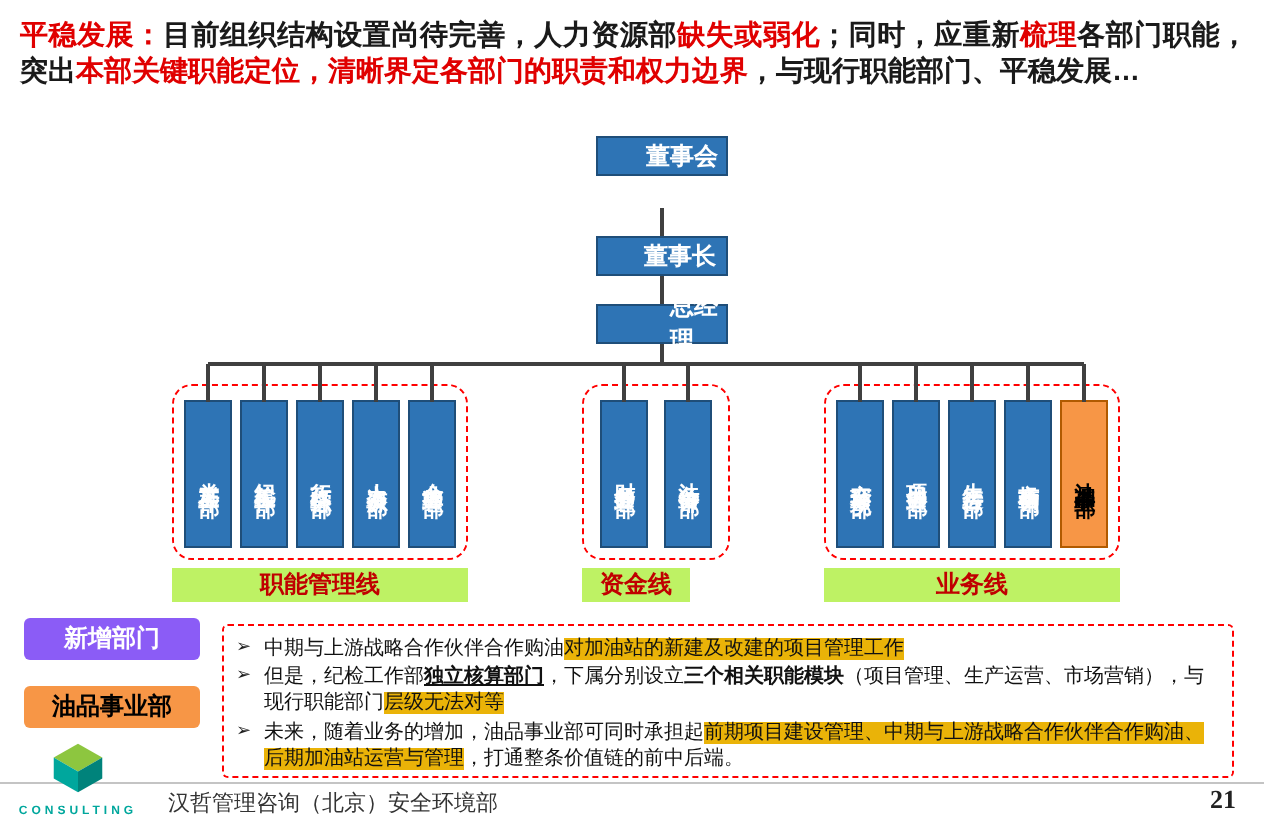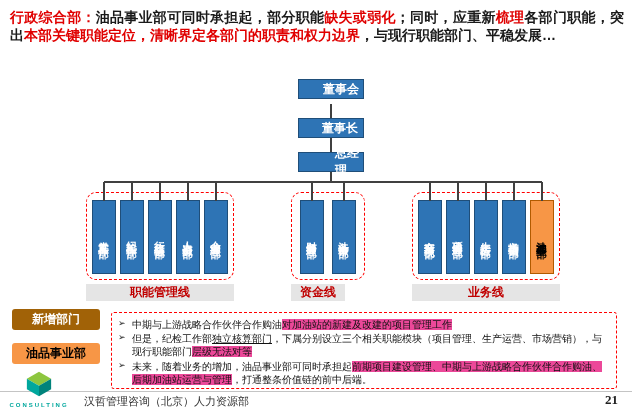--- a/index.html
+++ b/index.html
@@ -15,21 +15,21 @@
     text-align:justify;
   }
   .header .red { color:#e00000; }
   
   .node {
     position:absolute; left:298px; width:66px; height:20px;
     background:#2E74B5; border:1px solid #1F4E79; color:#ffffff;
     font-size:12px; font-weight:bold;
     display:flex; align-items:center; justify-content:center;
   }
-  .n1 { top:79px;padding-left:20px; } .n2 { top:118px;padding-left:18px; } .n3 { top:152px;padding-left:36px; }
+  .n1 { top:68px;padding-left:20px; } .n2 { top:118px;padding-left:18px; } .n3 { top:152px;padding-left:36px; }
   .conn { position:absolute; left:330px; width:1.5px; background:#404040; }
   .c1 { top:104px; height:14px; } .c2 { top:138px; height:14px; } .c3 { top:172px; height:9px; }
   .hline { position:absolute; top:181px; left:104px; width:438px; height:1.5px; background:#404040; }
   .group {
     position:absolute; top:192px; height:88px;
     border:1.6px dashed #ff0000; border-radius:10px;
     display:flex; justify-content:center; align-items:flex-start;
     gap:4px; padding-top:7px;
   }
   .g1 { left:86px;  width:148px; }
@@ -42,59 +42,59 @@
     writing-mode:vertical-rl; text-orientation:upright; letter-spacing:1.5px;
     display:flex; align-items:center; justify-content:center;
   }
   .dept::before {
     content:""; position:absolute; left:10px; top:-19px;
     width:1.5px; height:19px; background:#404040;
   }
   .dept.orange { background:#F79646; border-color:#b15a00; color:#000000; }
   .glabel {
     position:absolute; top:284px; height:17px;
-    background:#e5e5e5; color:#C00000; font-size:12px; font-weight:bold;
+    background:#bef264; color:#C00000; font-size:12px; font-weight:bold;
     display:flex; align-items:center; justify-content:center;
   }
   .gl1 { left:86px;  width:148px; }
   .gl2 { left:291px; width:54px; }
   .gl3 { left:412px; width:148px; }
   
   .legend {
     position:absolute; left:12px; width:88px; height:21px;
     font-size:12px; font-weight:bold; border-radius:3px;
     display:flex; align-items:center; justify-content:center;
   }
-  .legend-new { top:309px; background:#a16207; color:#ffffff; }
+  .legend-new { top:309px; background:#8b5cf6; color:#ffffff; }
   .legend-oil { top:343px; background:#F79646; color:#000000; }
   
   .notes {
     position:absolute; left:111px; top:312px; width:506px; height:77px;
     border:1.6px dashed #ff0000; border-radius:3px; background:#ffffff;
     padding:5px 8px 4px 6px; font-size:10px; line-height:1.32; color:#111111;
   }
   .bullet { display:flex; gap:4px; margin-bottom:1px; }
   .bullet .arr { flex:0 0 10px; font-size:9px; color:#222; }
-  .h  { background:#ec4899; }
-  .b  { font-weight:normal; }
-  .bu { font-weight:normal; text-decoration:underline; }
+  .h  { background:#eab308; }
+  .b  { font-weight:bold; }
+  .bu { font-weight:bold; text-decoration:underline; }
   
   .footline { position:absolute; left:0; top:391px; width:632px; height:1px; background:#c4c4c4; }
   .logo { position:absolute; left:8px; top:371px; width:62px; text-align:center; }
   .logo-text { font-size:6px; font-weight:bold; color:#00A79D; letter-spacing:2px; margin-top:1px; }
   .company { position:absolute; left:84px; top:394px; font-size:11px; color:#333333; }
   .page { position:absolute; right:14px; top:392px; font-size:13px; font-weight:bold; color:#222222;font-family:Liberation Serif, serif; }
 </style>
 </head>
 <body>
 
 <div class="slide">
 
   <div class="header">
-    <span class="red">行政综合部：</span><span>油品事业部可同时承担起，部分职能</span><span class="red">缺失或弱化</span><span>；同时，应重新</span><span class="red">梳理</span><span>各部门职能，突出</span><span class="red">本部关键职能定位，清晰界定各部门的职责和权力边界</span><span>，与现行职能部门、平稳发展…</span>
+    <span class="red">平稳发展：</span><span>目前组织结构设置尚待完善，人力资源部</span><span class="red">缺失或弱化</span><span>；同时，应重新</span><span class="red">梳理</span><span>各部门职能，突出</span><span class="red">本部关键职能定位，清晰界定各部门的职责和权力边界</span><span>，与现行职能部门、平稳发展…</span>
   </div>
 
   <div class="node n1">董事会</div>
   <div class="conn c1"></div>
   <div class="node n2">董事长</div>
   <div class="conn c2"></div>
   <div class="node n3">总经理</div>
   <div class="conn c3"></div>
   <div class="hline"></div>
 
@@ -142,16 +142,16 @@
 
   <div class="footline"></div>
   <div class="logo">
     <svg width="40" height="26" viewBox="0 0 40 30">
       <polygon points="20,1 34,9 20,17 6,9" fill="#8DC63F"></polygon>
       <polygon points="6,9 20,17 20,29 6,21" fill="#00A79D"></polygon>
       <polygon points="34,9 20,17 20,29 34,21" fill="#00837B"></polygon>
     </svg>
     <div class="logo-text">CONSULTING</div>
   </div>
-  <div class="company">汉哲管理咨询（北京）人力资源部</div>
+  <div class="company">汉哲管理咨询（北京）安全环境部</div>
   <div class="page">21</div>
 
 </div>
 
 </body></html>

